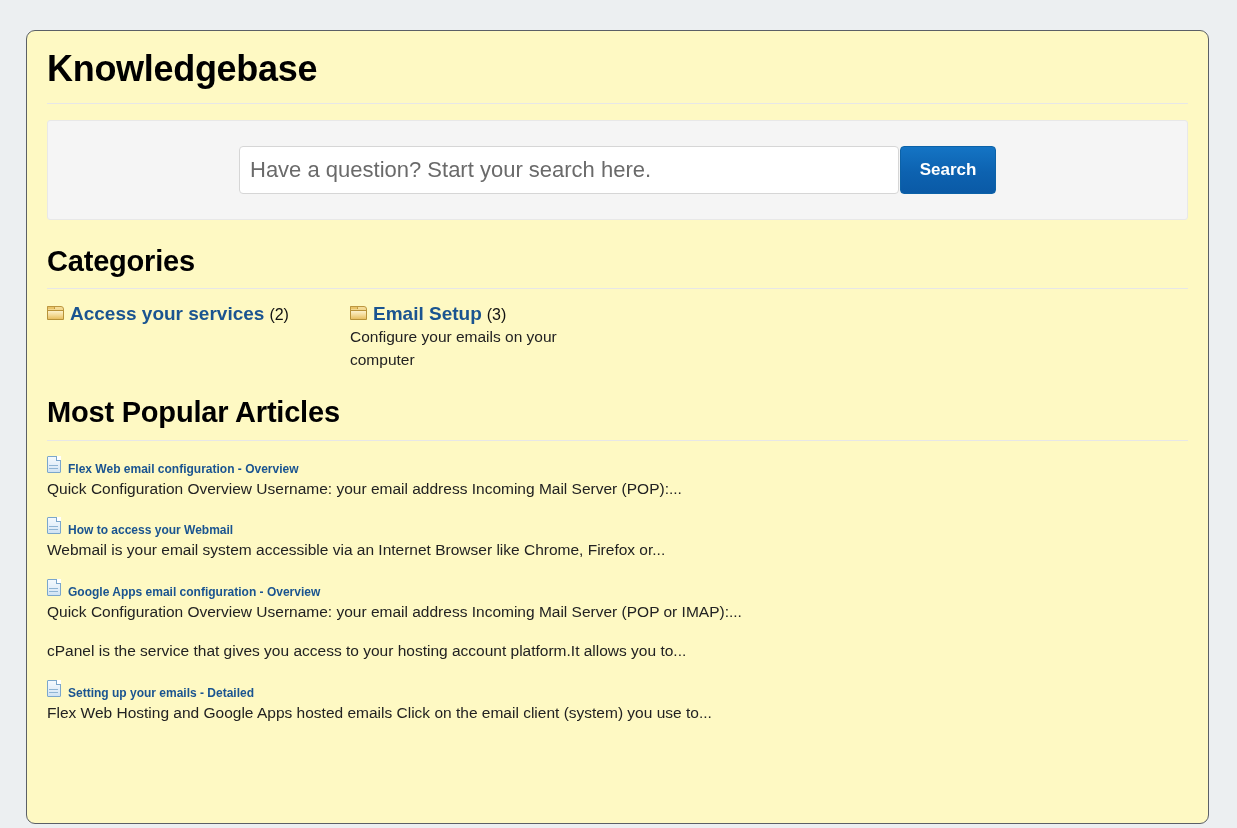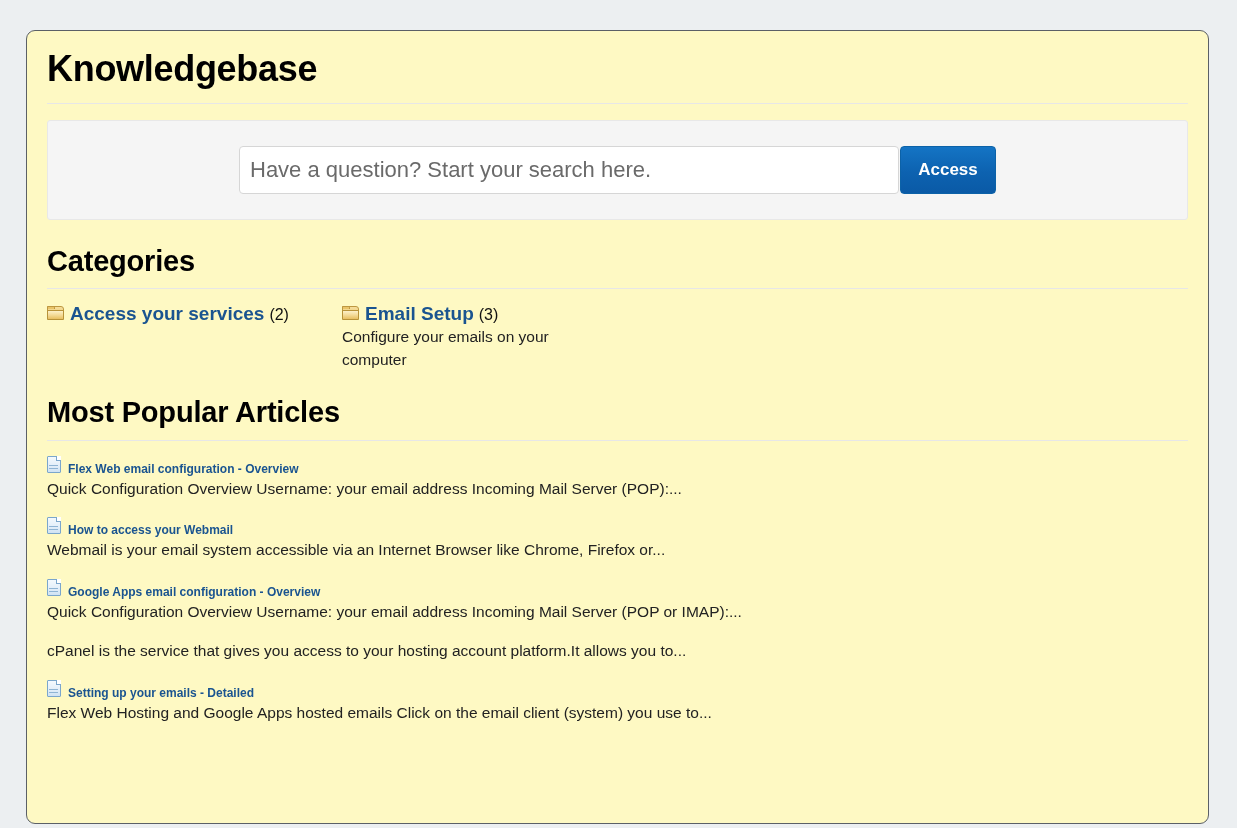--- a/index.html
+++ b/index.html
@@ -108,20 +108,21 @@
     margin: 26px 0 0 0;
     padding: 0 0 11px 0;
     letter-spacing: -0.2px;
     line-height: 1.1;
   }
 
   
   .categories {
     display: flex;
     margin-top: 14px;
+    gap: 8px;
   }
   .category {
     width: 293px;
     margin-right: 2px;
   }
   .category-head {
     display: flex;
     align-items: baseline;
     white-space: nowrap;
   }
@@ -251,21 +252,21 @@
 
 <div class="page-panel">
   <div class="inner">
 
     <h1 class="kb-title">Knowledgebase</h1>
     <hr class="rule">
 
     <div class="search-panel">
       <div class="search-form">
         <input class="search-input" type="text" placeholder="Have a question? Start your search here." style="">
-        <button class="search-button">Access</button>
+        <button class="search-button">Search</button>
       </div>
     </div>
 
     <h2 class="section-title">Categories</h2>
     <hr class="rule">
 
     <div class="categories">
 
       <div class="category">
         <div class="category-head">

